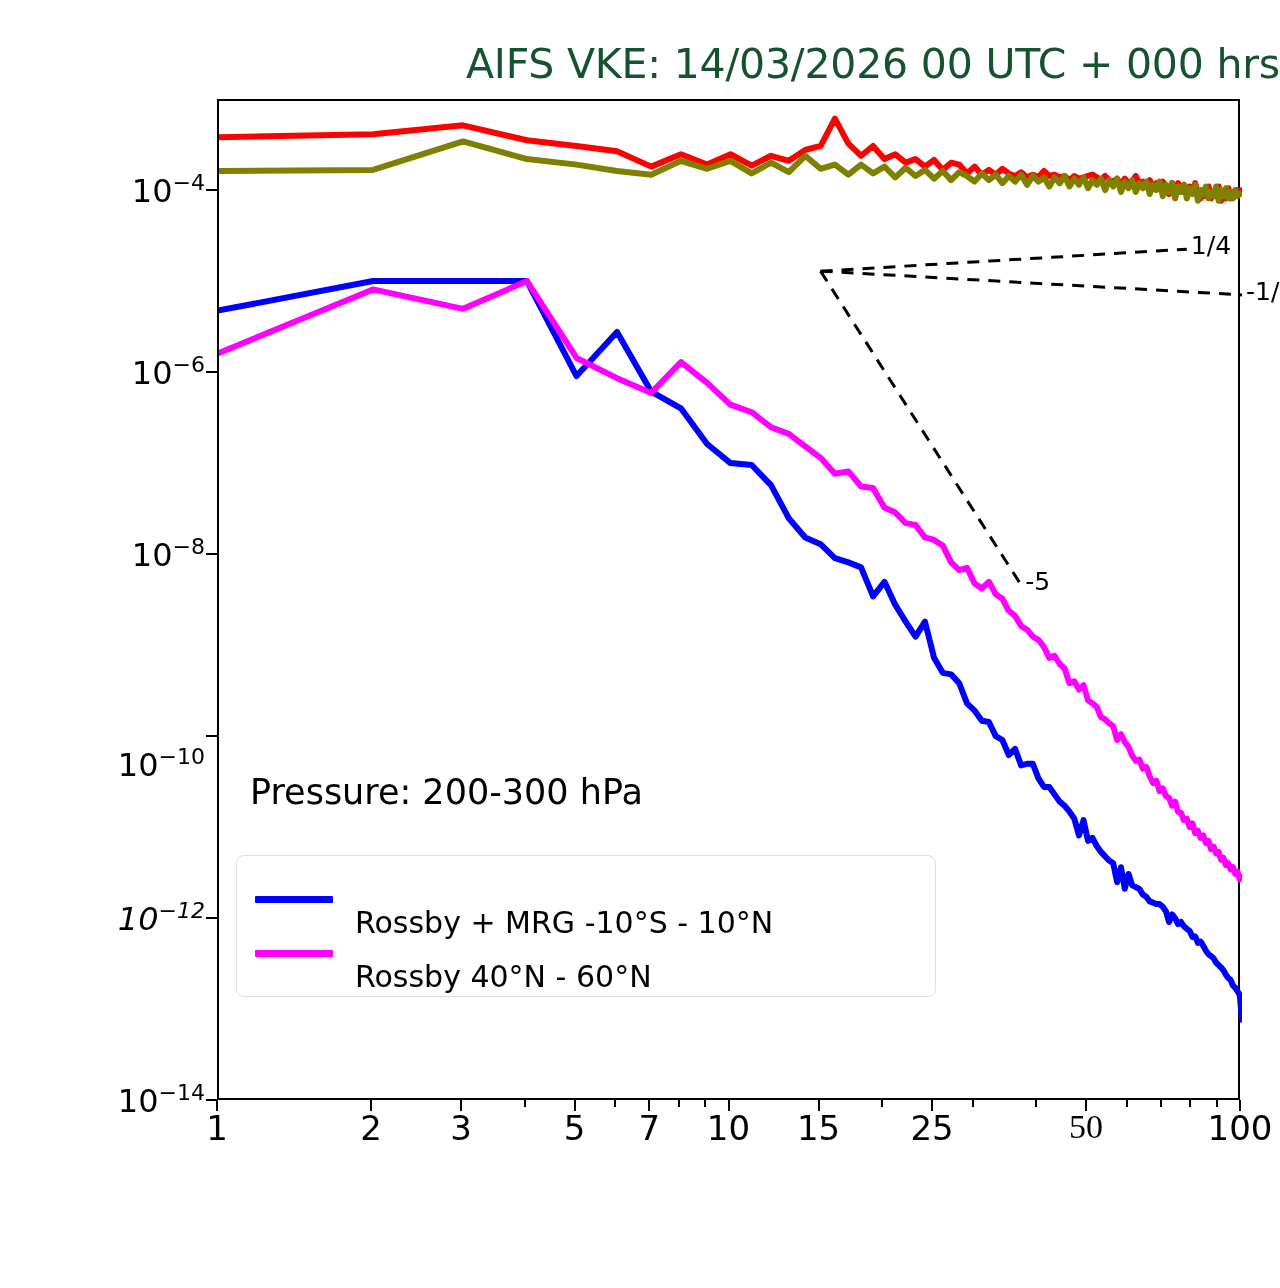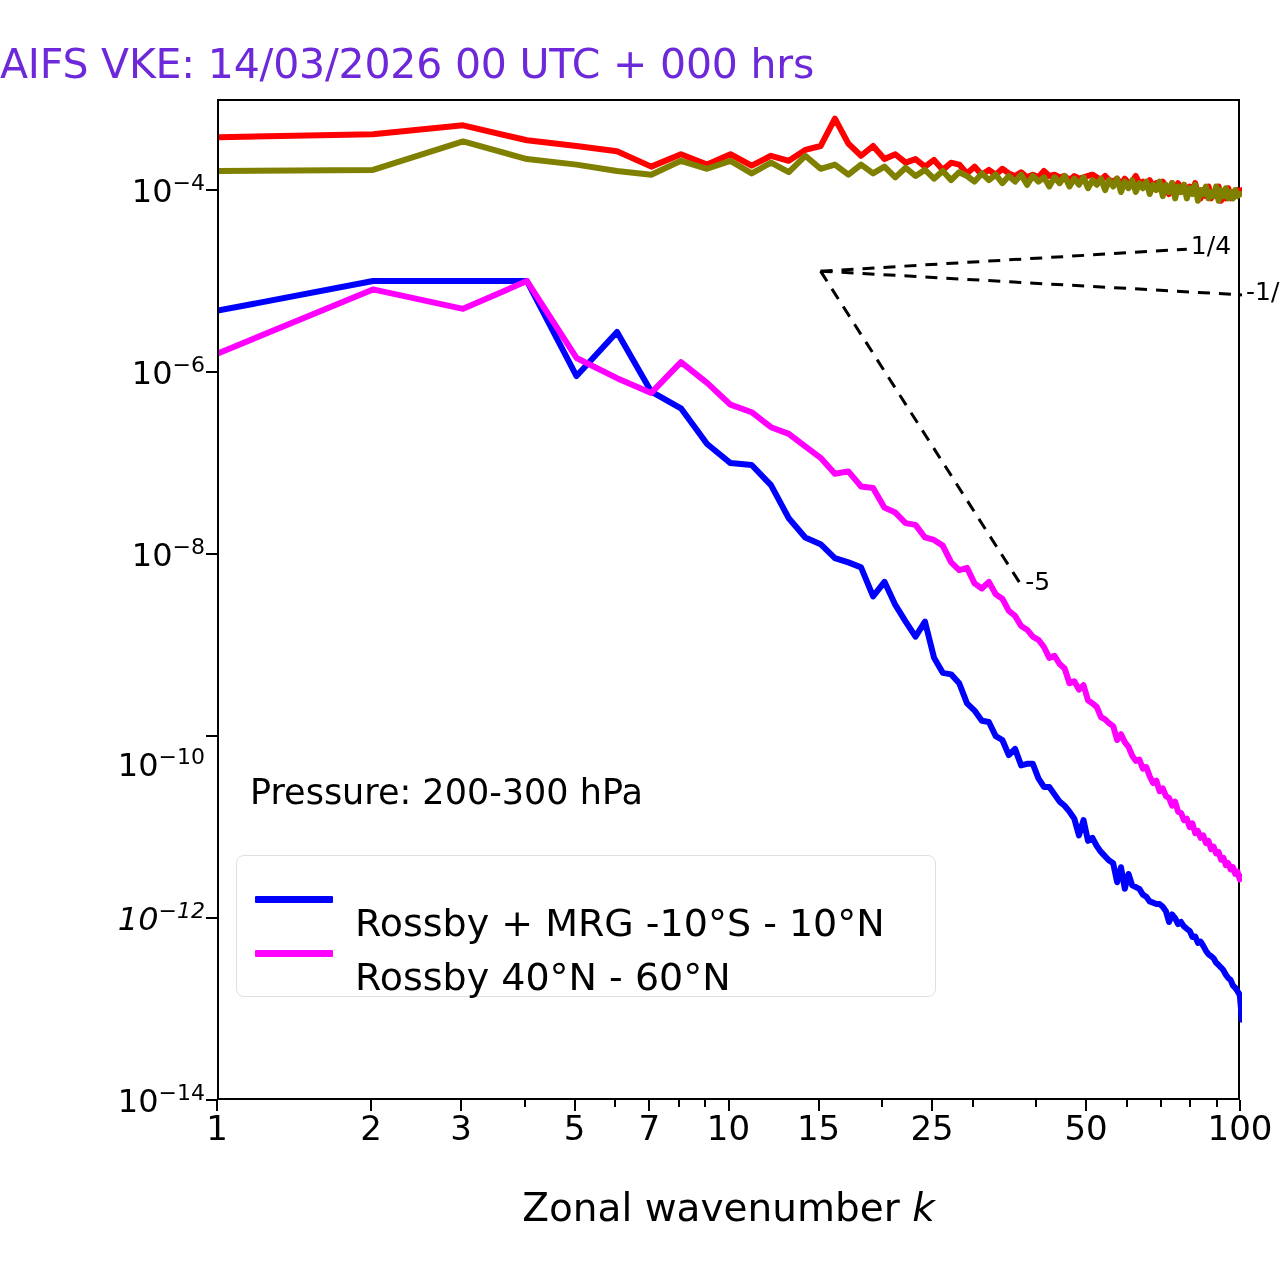--- a/index.html
+++ b/index.html
@@ -1,21 +1,21 @@
 <!DOCTYPE html>
 <html><head>
 <meta charset="utf-8">
 <style>
   html,body{margin:0;padding:0;background:#ffffff;}
   body{width:1280px;height:1288px;font-family:"DejaVu Sans","Liberation Sans",sans-serif;overflow:hidden;}
   #figure{position:relative;width:1280px;height:1288px;background:#fff;}
 
   #chart-title{
-    position:absolute;left:0;top:40px;width:1280px;text-align:left;
-    font-size:41px;color:#6d28d9;letter-spacing:-0.2px;white-space:nowrap;
+    position:absolute;left:0;top:40px;width:1280px;text-align:right;
+    font-size:41px;color:#14532d;letter-spacing:-0.2px;white-space:nowrap;
   }
 
   #plot-area{
     position:absolute;left:217px;top:99px;width:1023px;height:1001px;
     border:2.2px solid #000;box-sizing:border-box;background:transparent;
   }
   #plot-svg{position:absolute;left:0;top:0;width:1023px;height:1001px;display:block;}
 
   
   #xlabel{
@@ -44,41 +44,38 @@
   .slope-label{position:absolute;font-size:25px;color:#000;white-space:nowrap;}
 
   
   #legend{
     position:absolute;left:236px;top:855px;width:700px;
     border:1.6px solid #e0e0e0;border-radius:8px;background:rgba(255,255,255,0.92);
     box-sizing:border-box;padding:16px 20px 16px 18px;
   }
   .legend-row{display:flex;align-items:center;height:54px;}
   .legend-swatch{width:78px;height:7px;border-radius:1px;flex:0 0 auto;margin-right:22px;}
-  .legend-text{font-size:38px;color:#000;white-space:nowrap;line-height:1;margin-top:48px;}
+  .legend-text{font-size:30px;color:#000;white-space:nowrap;line-height:1;margin-top:48px;}
 </style>
 </head>
 <body>
 
 <div id="figure">
 
   <div id="chart-title">AIFS VKE: 14/03/2026 00 UTC + 000 hrs</div>
 
   <div id="ytick-col">
       <div class="ytick-label" style="top: 190px;">10<span class="sup">−4</span></div>
       <div class="ytick-label" style="top: 372px;">10<span class="sup">−6</span></div>
       <div class="ytick-label" style="top: 554px;">10<span class="sup">−8</span></div>
       <div class="ytick-label" style="top: 764px;">10<span class="sup">−10</span></div>
       <div class="ytick-label" style="top: 918px; font-style: italic;">10<span class="sup">−12</span></div>
       <div class="ytick-label" style="top: 1100px;">10<span class="sup">−14</span></div>
     </div>
 
-  <div id="xlabel">
-    <span>Zonal wavenumber </span><span class="it">k</span>
-  </div>
 
   <div id="plot-area">
     <svg id="plot-svg" viewBox="0 0 1023 1001" preserveAspectRatio="none">
         <path d="M 601.57 170.14 L 967.81 148.23" stroke="#000" stroke-width="3" fill="none" stroke-dasharray="12 9"></path>
         <path d="M 601.57 170.14 L 1023.00 193.90" stroke="#000" stroke-width="3" fill="none" stroke-dasharray="12 9"></path>
         <path d="M 601.57 170.14 L 802.14 484.01" stroke="#000" stroke-width="3" fill="none" stroke-dasharray="12 9"></path>
         <polyline points="0.00,209.39 153.98,180.07 244.05,180.07 307.95,180.07 357.52,275.03 398.02,230.92 432.27,290.64 461.93,307.28 488.10,343.03 511.50,362.07 532.67,364.00 552.00,384.19 569.78,417.24 586.24,436.43 601.57,443.14 615.91,457.03 629.37,461.42 642.07,466.37 654.08,495.38 665.48,480.84 676.32,503.92 686.65,520.63 696.52,535.63 705.98,520.63 715.05,556.85 723.76,571.84 732.14,573.39 740.22,582.21 748.02,602.40 755.55,609.61 762.83,619.68 769.88,620.98 776.72,635.07 783.35,639.03 789.79,654.02 796.05,647.85 802.14,664.39 808.06,662.84 813.83,662.84 819.45,677.38 824.94,685.92 830.29,685.92 835.52,693.40 840.63,700.61 845.62,704.77 850.50,710.68 855.28,717.63 859.95,734.42 864.54,719.18 869.02,739.90 873.42,736.82 877.74,745.02 881.97,750.91 886.12,755.39 890.20,759.56 894.20,762.28 898.13,781.24 901.99,766.24 905.79,787.84 909.52,773.03 913.20,784.40 916.81,786.08 920.36,787.84 923.86,793.63 927.31,795.77 930.70,800.43 934.04,801.68 937.33,802.98 940.57,802.98 943.77,805.70 946.92,810.18 950.03,821.03 953.09,813.48 956.11,817.07 959.09,823.16 962.04,821.03 964.94,825.42 967.81,827.82 970.64,829.85 973.43,836.02 976.19,835.42 978.92,841.91 981.61,840.53 984.27,844.84 986.90,849.69 989.50,853.28 992.06,855.21 994.60,857.24 997.11,861.64 999.60,864.03 1002.05,866.58 1004.48,869.31 1006.88,873.79 1009.25,877.08 1011.61,878.84 1013.93,884.63 1016.23,886.77 1018.51,890.21 1020.77,893.98 1023.00,918.82" fill="none" stroke="#0000ff" stroke-width="6" stroke-linejoin="round" stroke-linecap="round"></polyline>
         <polyline points="0.00,36.21 153.98,33.35 244.05,24.35 307.95,39.29 357.52,45.03 398.02,50.31 432.27,65.63 461.93,53.24 488.10,63.61 511.50,53.24 532.67,64.61 552.00,54.79 569.78,59.84 586.24,48.92 601.57,45.03 615.91,17.64 629.37,42.64 642.07,54.79 654.08,45.03 665.48,58.08 676.32,53.24 686.65,61.68 696.52,58.08 705.98,65.63 715.05,58.95 723.76,68.88 732.14,61.68 740.22,63.61 748.02,72.43 755.55,65.63 762.83,73.68 769.88,68.88 776.72,73.68 783.35,67.77 789.79,72.43 796.05,74.98 802.14,71.21 808.06,76.32 813.83,73.68 819.45,76.32 824.94,70.03 830.29,74.98 835.52,73.68 840.63,76.32 845.62,74.98 850.50,79.14 855.28,74.98 859.95,77.70 864.54,76.32 869.02,74.98 873.42,73.68 877.74,76.32 881.97,79.14 886.12,74.98 890.20,79.14 894.20,80.63 898.13,77.70 901.99,83.79 905.79,77.70 909.52,82.18 913.20,80.63 916.81,74.98 920.36,82.18 923.86,80.63 927.31,85.48 930.70,79.14 934.04,85.48 937.33,82.18 940.57,87.23 943.77,80.63 946.92,85.48 950.03,93.03 953.09,82.18 956.11,89.07 959.09,82.18 962.04,91.00 964.94,83.79 967.81,93.03 970.64,85.48 973.43,91.00 976.19,82.18 978.92,93.03 981.61,97.42 984.27,89.07 986.90,95.16 989.50,85.48 992.06,97.42 994.60,91.00 997.11,95.16 999.60,85.48 1002.05,99.82 1004.48,93.03 1006.88,97.42 1009.25,87.23 1011.61,97.42 1013.93,91.00 1016.23,95.16 1018.51,89.07 1020.77,93.03 1023.00,89.07" fill="none" stroke="#ff0000" stroke-width="6" stroke-linejoin="round" stroke-linecap="round"></polyline>
         <polyline points="0.00,252.03 153.98,188.42 244.05,207.84 307.95,180.07 357.52,256.98 398.02,277.16 432.27,291.89 461.93,261.14 488.10,281.82 511.50,303.69 532.67,311.24 552.00,326.24 569.78,332.84 586.24,345.43 601.57,356.79 615.91,372.82 629.37,370.42 642.07,385.53 654.08,386.91 665.48,406.64 676.32,411.58 686.65,422.08 696.52,423.84 705.98,436.43 715.05,438.98 723.76,444.63 732.14,461.42 740.22,469.10 748.02,466.90 755.55,482.39 762.83,487.45 769.88,480.84 776.72,493.24 783.35,497.64 789.79,509.79 796.05,514.84 802.14,525.03 808.06,528.68 813.83,535.63 819.45,538.79 824.94,546.00 830.29,556.85 835.52,554.82 840.63,563.02 845.62,567.53 850.50,582.21 855.28,580.28 859.95,588.64 864.54,584.24 869.02,599.24 873.42,602.40 877.74,605.84 881.97,616.03 886.12,618.43 890.20,622.32 894.20,625.14 898.13,639.03 901.99,633.23 905.79,641.16 909.52,645.82 913.20,654.64 916.81,659.91 920.36,658.53 923.86,667.69 927.31,666.01 930.70,675.24 934.04,682.03 937.33,679.64 940.57,690.24 943.77,687.31 946.92,695.08 950.03,696.84 953.09,704.77 956.11,700.61 959.09,710.68 962.04,711.98 964.94,719.18 967.81,717.63 970.64,726.07 973.43,722.48 976.19,732.16 978.92,730.03 981.61,736.82 984.27,734.42 986.90,742.10 989.50,739.90 992.06,748.19 994.60,745.64 997.11,752.35 999.60,750.91 1002.05,758.69 1004.48,757.01 1006.88,764.21 1009.25,762.28 1011.61,768.38 1013.93,766.24 1016.23,773.03 1018.51,770.64 1020.77,778.31 1023.00,775.58" fill="none" stroke="#ff00ff" stroke-width="6" stroke-linejoin="round" stroke-linecap="round"></polyline>
         <polyline points="0.00,70.03 153.98,68.88 244.05,40.38 307.95,58.08 357.52,63.61 398.02,70.03 432.27,73.68 461.93,59.84 488.10,67.77 511.50,59.84 532.67,72.43 552.00,61.68 569.78,71.21 586.24,54.79 601.57,67.77 615.91,63.61 629.37,73.68 642.07,63.61 654.08,72.43 665.48,65.63 676.32,76.32 686.65,66.69 696.52,74.98 705.98,68.88 715.05,77.70 723.76,70.03 732.14,79.14 740.22,71.21 748.02,74.98 755.55,80.63 762.83,72.43 769.88,79.14 776.72,73.68 783.35,82.18 789.79,74.98 796.05,80.63 802.14,73.68 808.06,83.79 813.83,74.98 819.45,80.63 824.94,76.32 830.29,85.48 835.52,76.32 840.63,82.18 845.62,74.98 850.50,85.48 855.28,77.70 859.95,83.79 864.54,76.32 869.02,87.23 873.42,79.14 877.74,83.79 881.97,77.70 886.12,89.07 890.20,79.14 894.20,85.48 898.13,77.70 901.99,91.00 905.79,80.63 909.52,87.23 913.20,79.14 916.81,91.00 920.36,82.18 923.86,87.23 927.31,80.63 930.70,93.03 934.04,83.79 937.33,89.07 940.57,80.63 943.77,95.16 946.92,83.79 950.03,91.00 953.09,82.18 956.11,97.42 959.09,85.48 962.04,91.00 964.94,83.79 967.81,97.42 970.64,87.23 973.43,93.03 976.19,83.79 978.92,99.82 981.61,89.07 984.27,93.03 986.90,85.48 989.50,97.42 992.06,91.00 994.60,95.16 997.11,85.48 999.60,99.82 1002.05,89.07 1004.48,95.16 1006.88,87.23 1009.25,97.42 1011.61,91.00 1013.93,97.42 1016.23,89.07 1018.51,95.16 1020.77,93.03 1023.00,NaN" fill="none" stroke="#808000" stroke-width="6" stroke-linejoin="round" stroke-linecap="round"></polyline>
@@ -116,21 +113,21 @@
     <div class="xtick-label" style="left: 574.523px;">5</div>
     <div class="xtick-mark" style="left: 573.523px; top: 1100px; width: 2.2px; height: 11px;"></div>
     <div class="xtick-label" style="left: 649.268px;">7</div>
     <div class="xtick-mark" style="left: 648.268px; top: 1100px; width: 2.2px; height: 11px;"></div>
     <div class="xtick-label" style="left: 728.5px;">10</div>
     <div class="xtick-mark" style="left: 727.5px; top: 1100px; width: 2.2px; height: 11px;"></div>
     <div class="xtick-label" style="left: 818.571px;">15</div>
     <div class="xtick-mark" style="left: 817.571px; top: 1100px; width: 2.2px; height: 11px;"></div>
     <div class="xtick-label" style="left: 932.046px;">25</div>
     <div class="xtick-mark" style="left: 931.046px; top: 1100px; width: 2.2px; height: 11px;"></div>
-    <div class="xtick-label" style="left: 1086.02px;">50</div>
+    <div class="xtick-label" style="left: 1086.02px; font-family: Liberation Serif, serif;">50</div>
     <div class="xtick-mark" style="left: 1085.02px; top: 1100px; width: 2.2px; height: 11px;"></div>
     <div class="xtick-label" style="left: 1240px;">100</div>
     <div class="xtick-mark" style="left: 1239px; top: 1100px; width: 2.2px; height: 11px;"></div>
     <div class="xtick-mark" style="left: 216px; top: 1100px; width: 2px; height: 7px;"></div>
     <div class="xtick-mark" style="left: 369.977px; top: 1100px; width: 2px; height: 7px;"></div>
     <div class="xtick-mark" style="left: 460.048px; top: 1100px; width: 2px; height: 7px;"></div>
     <div class="xtick-mark" style="left: 523.954px; top: 1100px; width: 2px; height: 7px;"></div>
     <div class="xtick-mark" style="left: 573.523px; top: 1100px; width: 2px; height: 7px;"></div>
     <div class="xtick-mark" style="left: 614.024px; top: 1100px; width: 2px; height: 7px;"></div>
     <div class="xtick-mark" style="left: 648.268px; top: 1100px; width: 2px; height: 7px;"></div>

